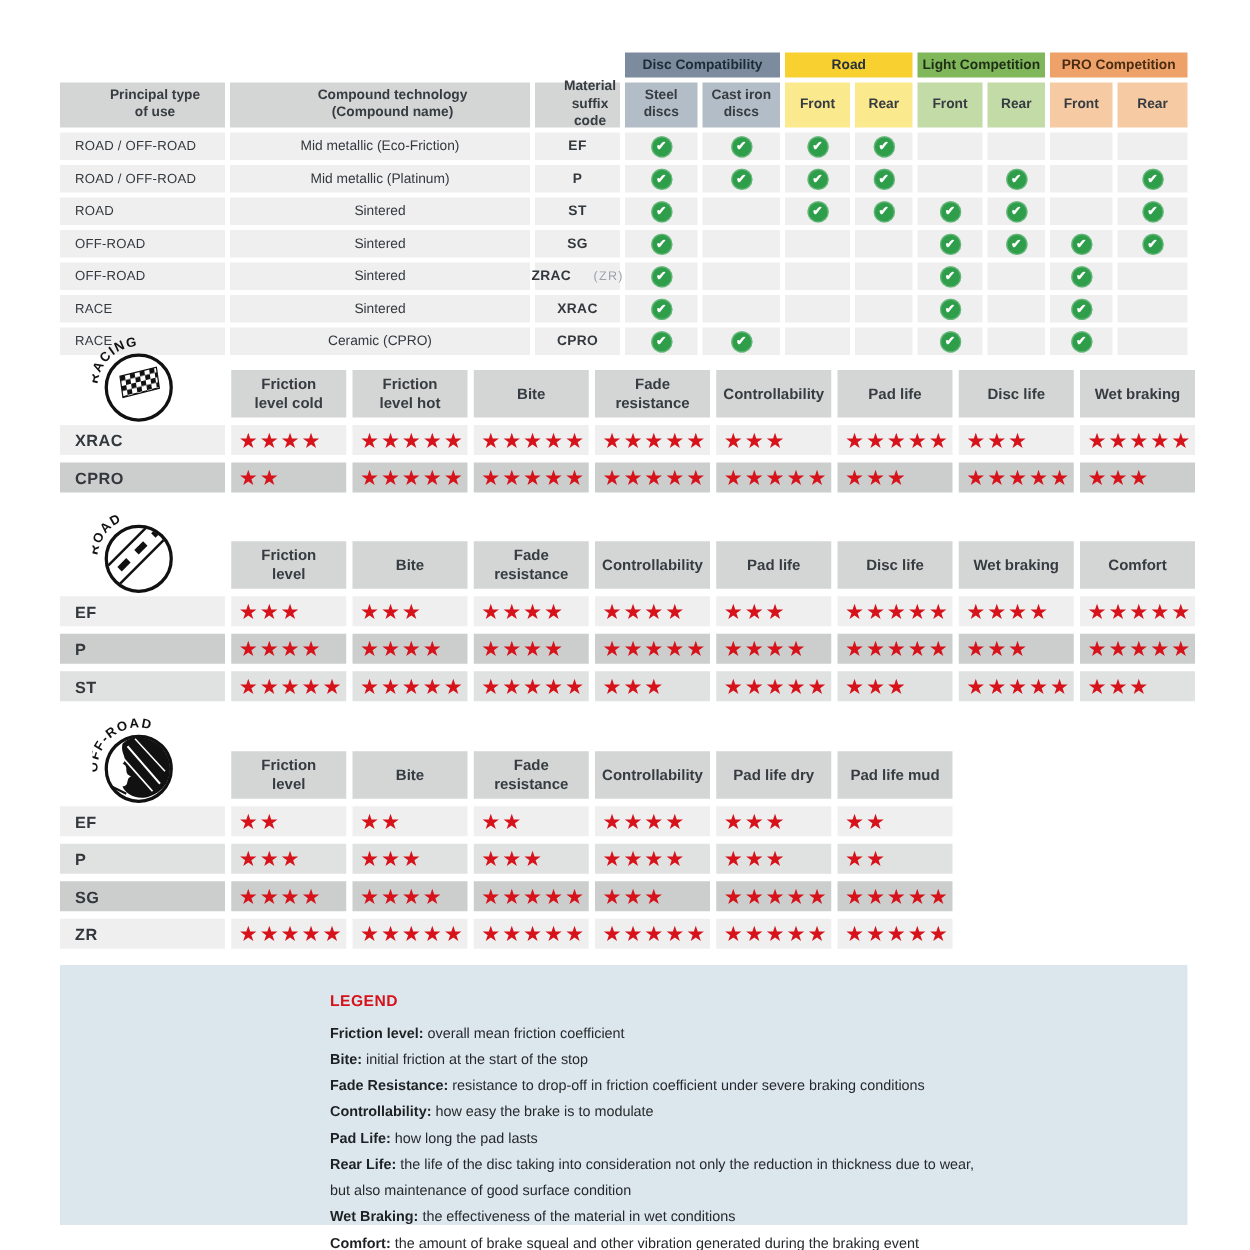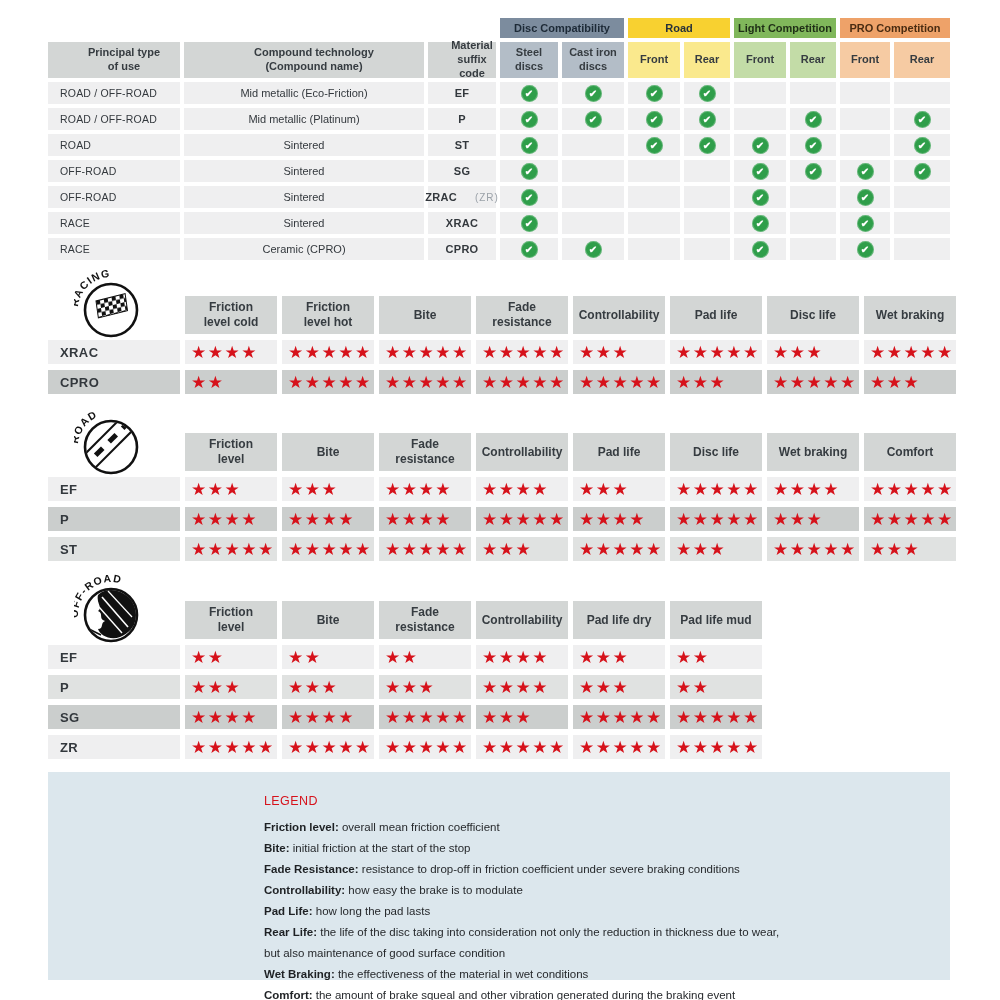--- a/index.html
+++ b/index.html
@@ -6,21 +6,21 @@
   #page{position:relative;width:1000px;height:1000px;background:#fff;
         font-family:"Liberation Sans", sans-serif;color:#33383d;overflow:hidden;}
 
   
   #compat{position:absolute;left:48px;top:18px;}
   .compat-grid{display:grid;
     grid-template-columns:132px 240px 68px 58px 62px 52px 46px 52px 46px 50px 56px;
     gap:4px;}
   .spacer3{grid-column:span 3;}
   .band{grid-column:span 2;height:20px;display:flex;align-items:center;justify-content:center;
-        font-size:11px;font-weight:bold;color:#27313a;}
+        font-size:11px;font-weight:bold;color:#27313a;margin-top:24px;}
   .bg-band-disc{background:var(--disc-band);color:#1d2a37;}
   .bg-band-road{background:var(--road-band);}
   .bg-band-lc{background:var(--lc-band);color:#1e2e16;}
   .bg-band-pro{background:var(--pro-band);color:#4a2c12;}
   .hcell{height:36px;display:flex;align-items:center;justify-content:center;text-align:center;
          white-space:pre-line;font-weight:bold;font-size:11px;line-height:1.25;color:#363c41;}
   .bg-sub-gray{background:var(--hgray);padding-left:20px;}
   .bg-sub-disc{background:var(--disc-sub);}
   .bg-sub-road{background:var(--road-sub);}
   .bg-sub-lc{background:var(--lc-sub);}
@@ -48,21 +48,21 @@
   .shade-light{background:var(--row-light);}
   .shade-medium{background:var(--row-medium);}
   .shade-dark{background:var(--row-dark);}
   .rating-icon{position:absolute;left:26px;top:-28px;width:74px;height:74px;}
   .rating-icon svg text{font-family:"Liberation Sans",sans-serif;font-weight:bold;
         font-size:10.5px;letter-spacing:1.2px;fill:#111;}
 
   
   #legend{position:absolute;left:48px;top:772px;width:902px;height:208px;background:var(--legend-bg);}
   .legend-inner{padding:22px 20px 0 216px;}
-  .legend-title{color:var(--star);font-weight:normal;font-size:12.5px;letter-spacing:.4px;margin-bottom:9px;}
+  .legend-title{color:var(--star);font-weight:bold;font-size:12.5px;letter-spacing:.4px;margin-bottom:9px;}
   .legend-item{font-size:11.5px;color:#26292c;line-height:21px;}
   .legend-item b{color:#1e2124;}
 </style>
 </head>
 <body>
 
 <div id="page">
 
   <section id="compat">
     <div id="compat-grid" class="compat-grid">

